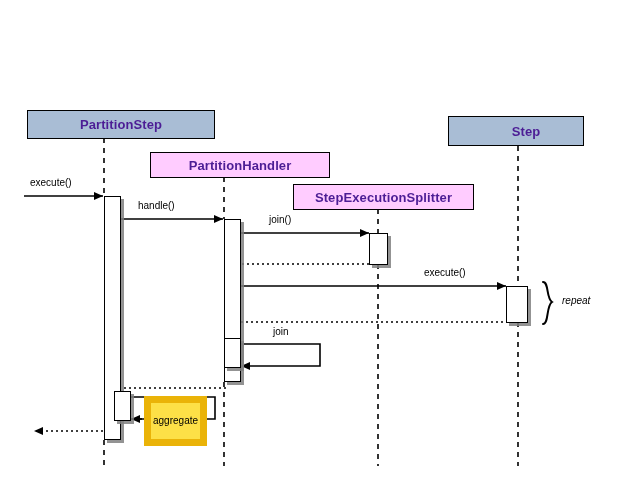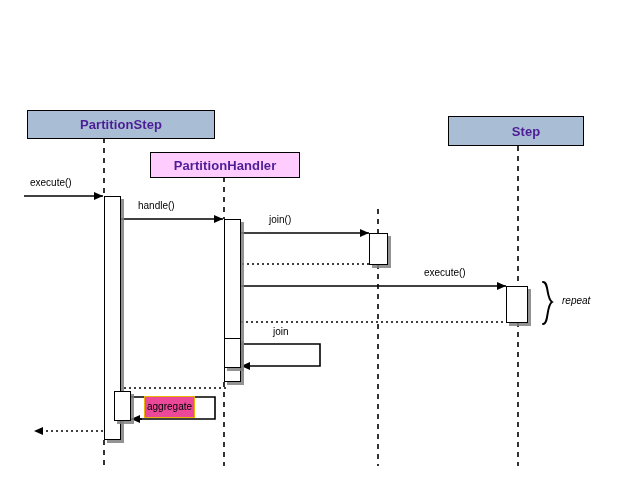--- a/index.html
+++ b/index.html
@@ -36,23 +36,23 @@
   .lifeline-box.actor { background: #a9bdd5; }
   .lifeline-box.helper { background: #ffccff; }
   .msg-label {
     position: absolute;
     font-size: 10px;
     color: #000000;
     white-space: nowrap;
     background: transparent;
   }
   .msg-label.boxed {
-    border: 1px solid #eab308;
-    background: #ec4899;
-    padding: 0 2px;
+    border: 7px solid #eab308;
+    background: #fde047;
+    padding: 8px 2px;
   }
   .act-box {
     position: absolute;
     box-sizing: border-box;
     background: #ffffff;
     border: 1.5px solid #000000;
     box-shadow: 3px 3px 0 0 rgba(128,128,128,0.85);
   }
 </style>
 </head>
@@ -125,24 +125,27 @@
   <div class="act-box" style="left:506px; top:286px; width:22px; height:37px;"></div>
 
   <div class="act-box" style="left:224px; top:338px; width:17px; height:30px;"></div>
 
   <div class="act-box" style="left:114px; top:391px; width:17px; height:30px;"></div>
 
   <div class="lifeline-box actor" style="left:27px; top:110px; width:188px; height:29px;">
     <span>PartitionStep</span>
   </div>
 
-  <div class="lifeline-box helper" style="left:150px; top:152px; width:150px; height:26px;">
+  <div class="lifeline-box helper" style="left:150px; top:152px; width:180px; height:26px;">
     <span>PartitionHandler</span>
   </div>
 
+  <div class="lifeline-box helper" style="left:293px; top:184px; width:181px; height:26px;">
+    <span>StepExecutionSplitter</span>
+  </div>
 
   <div class="lifeline-box actor" style="left:448px; top:116px; width:136px; height:30px;padding-left:20px;">
     <span>Step</span>
   </div>
 
   <div class="msg-label" style="left:30px; top:177px;">execute()</div>
 
   <div class="msg-label" style="left:138px; top:200px;">handle()</div>
 
   <div class="msg-label" style="left:269px; top:214px;">join()</div>

